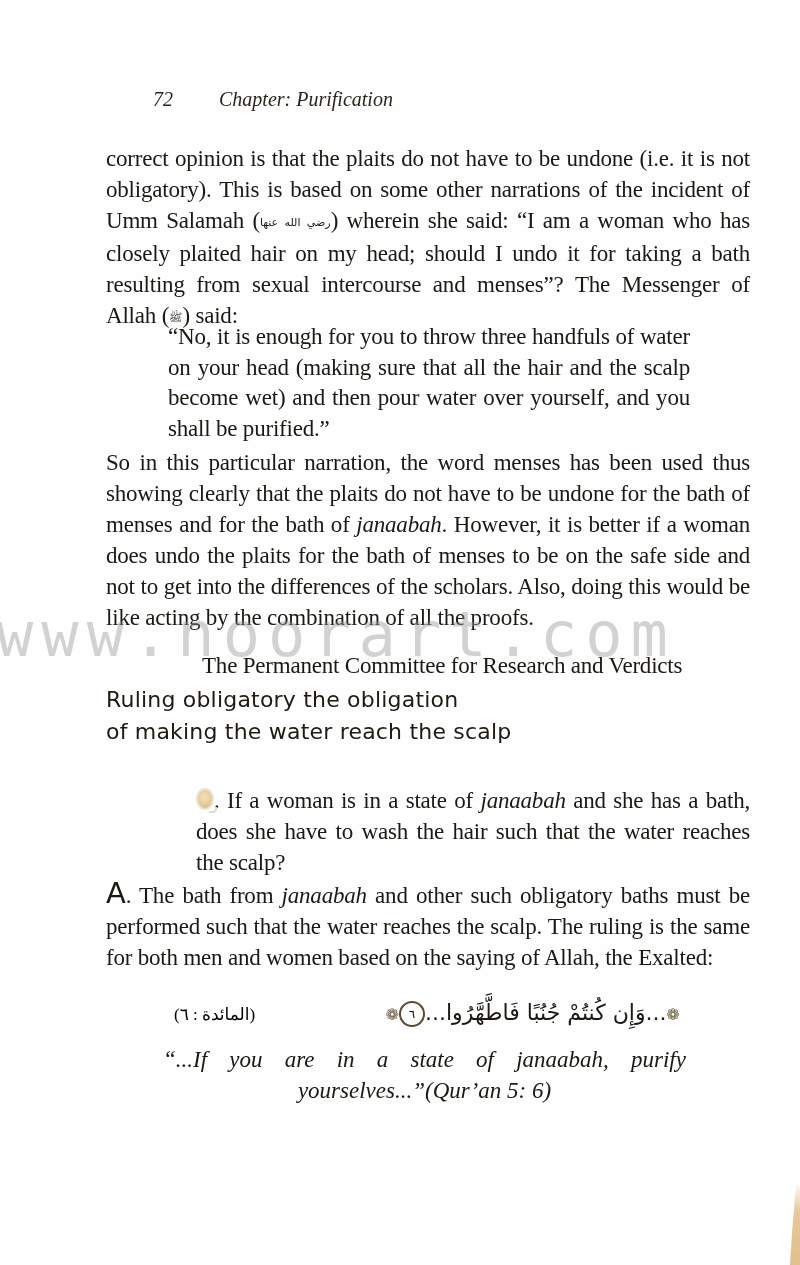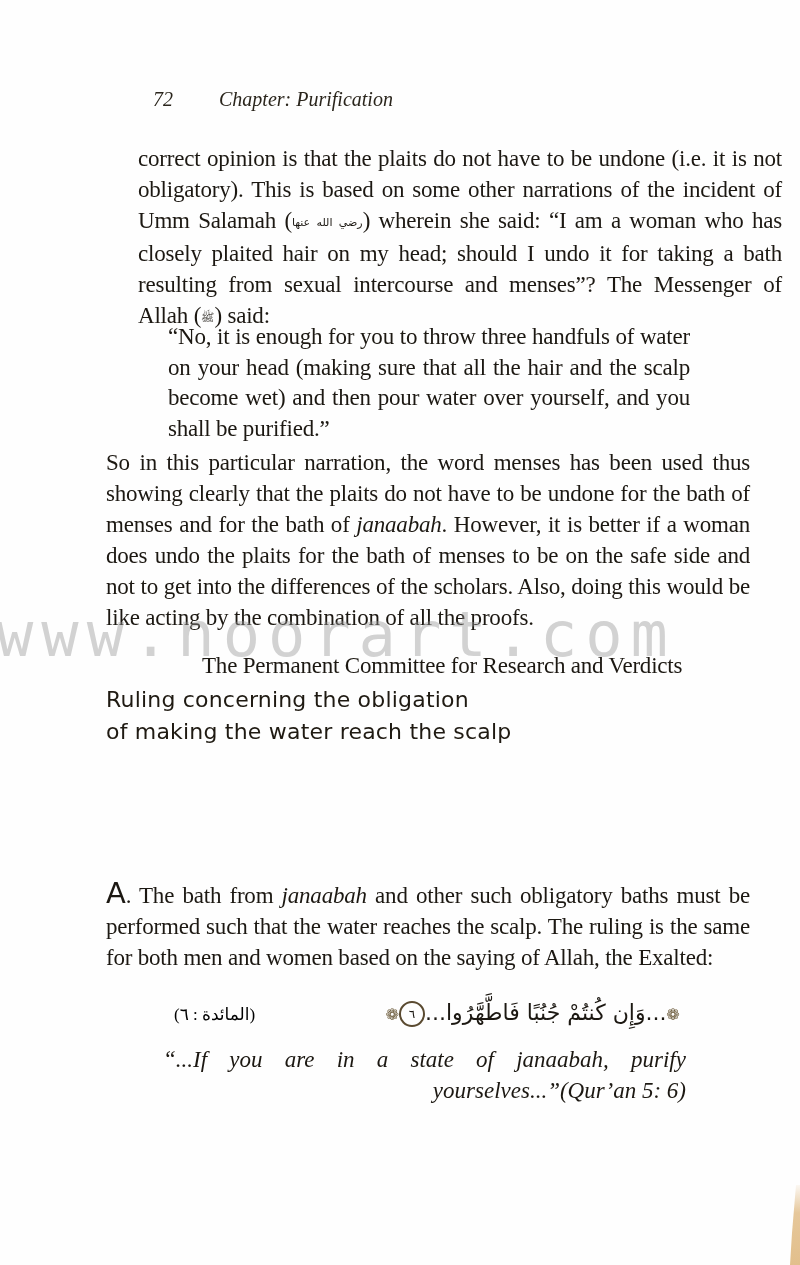--- a/index.html
+++ b/index.html
@@ -35,21 +35,21 @@
     .body-text {
       position: absolute;
       left: 106px;
       width: 644px;
       font-size: 23px;
       line-height: 31px;
       text-align: justify;
       text-align-last: left;
       letter-spacing: -0.2px;
     }
-    .p1 { top: 143px; margin-left: 32px; }
+    .p1 { top: 143px; }
     .hadith {
       position: absolute;
       left: 168px;
       top: 322px;
       width: 522px;
       font-size: 23px;
       line-height: 30.5px;
       text-align: justify;
       text-align-last: left;
       letter-spacing: -0.2px;
@@ -158,21 +158,21 @@
       font-style: italic;
       font-size: 23px;
       line-height: 31px;
     }
     .translation .l1 {
       display: flex;
       justify-content: space-between;
     }
     .translation .l2 {
       display: flex;
-      justify-content: flex-end;
+      justify-content: center;
     }
     i.em { font-style: italic; }
     .honorific {
       font-family: "DejaVu Sans", sans-serif;
       font-size: 11px;
       vertical-align: 2px;
     }
     .watermark {
       position: absolute;
       left: -4px;
@@ -209,24 +209,25 @@
 
   <div class="body-text p1"><span>correct opinion is that the plaits do not have to be undone (i.e. it is not obligatory). This is based on some other narrations of the incident of Umm Salamah (</span><span class="honorific">رضي الله عنها</span><span>) wherein she said: “I am a woman who has closely plaited hair on my head; should I undo it for taking a bath resulting from sexual intercourse and menses”? The Messenger of Allah (</span><span class="honorific">ﷺ</span><span>) said:</span></div>
 
   <div class="hadith">“No, it is enough for you to throw three handfuls of water on your head (making sure that all the hair and the scalp become wet) and then pour water over yourself, and you shall be purified.”</div>
 
   <div class="body-text p2"><span>So in this particular narration, the word menses has been used thus showing clearly that the plaits do not have to be undone for the bath of menses and for the bath of </span><i class="em">janaabah</i><span>. However, it is better if a woman does undo the plaits for the bath of menses to be on the safe side and not to get into the differences of the scholars. Also, doing this would be like acting by the combination of all the proofs.</span></div>
 
   <div class="committee">The Permanent Committee for Research and Verdicts</div>
 
   <div class="section-heading">
-    <div>Ruling concerning the obligation</div>
+    <div>Ruling obligatory the obligation</div>
     <div>of making the water reach the scalp</div>
   </div>
 
+  <div class="question"><span class="q-icon"></span><span>.</span><span> If a woman is in a state of </span><i class="em">janaabah</i><span> and she has a bath, does she have to wash the hair such that the water reaches the scalp?</span></div>
 
   <div class="body-text answer"><span class="a-letter">A</span><span>.</span><span> The bath from </span><i class="em">janaabah</i><span> and other such obligatory baths must be performed such that the water reaches the scalp. The ruling is the same for both men and women based on the saying of Allah, the Exalted:</span></div>
 
   <div class="arabic-row">
     <span class="arabic-ref">(المائدة : ٦)</span>
     <span class="arabic-verse"><span class="orn">❁</span><span>...وَإِن كُنتُمْ جُنُبًا فَاطَّهَّرُوا...</span><span class="ayah-num">٦</span><span class="orn">❁</span></span>
   </div>
 
   <div class="translation">
     <div class="l1">

